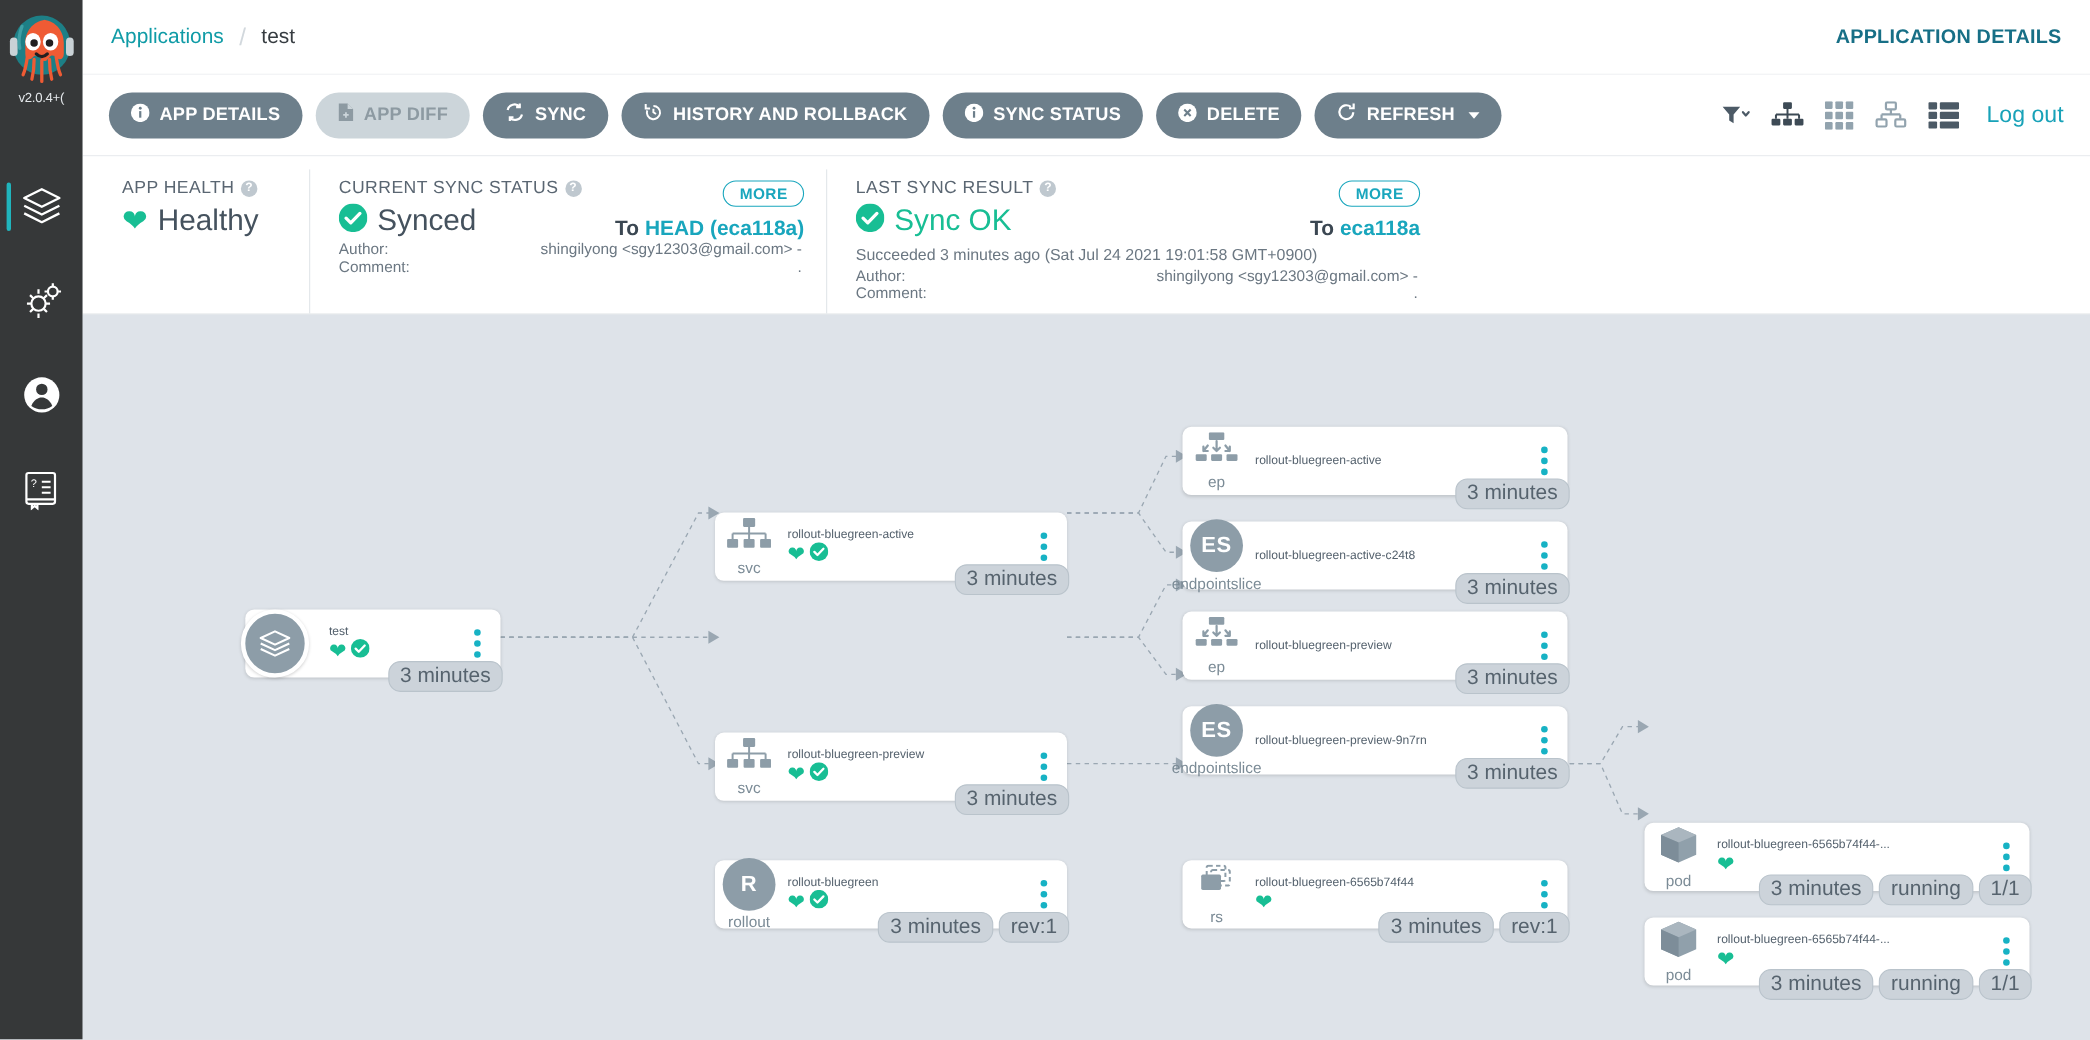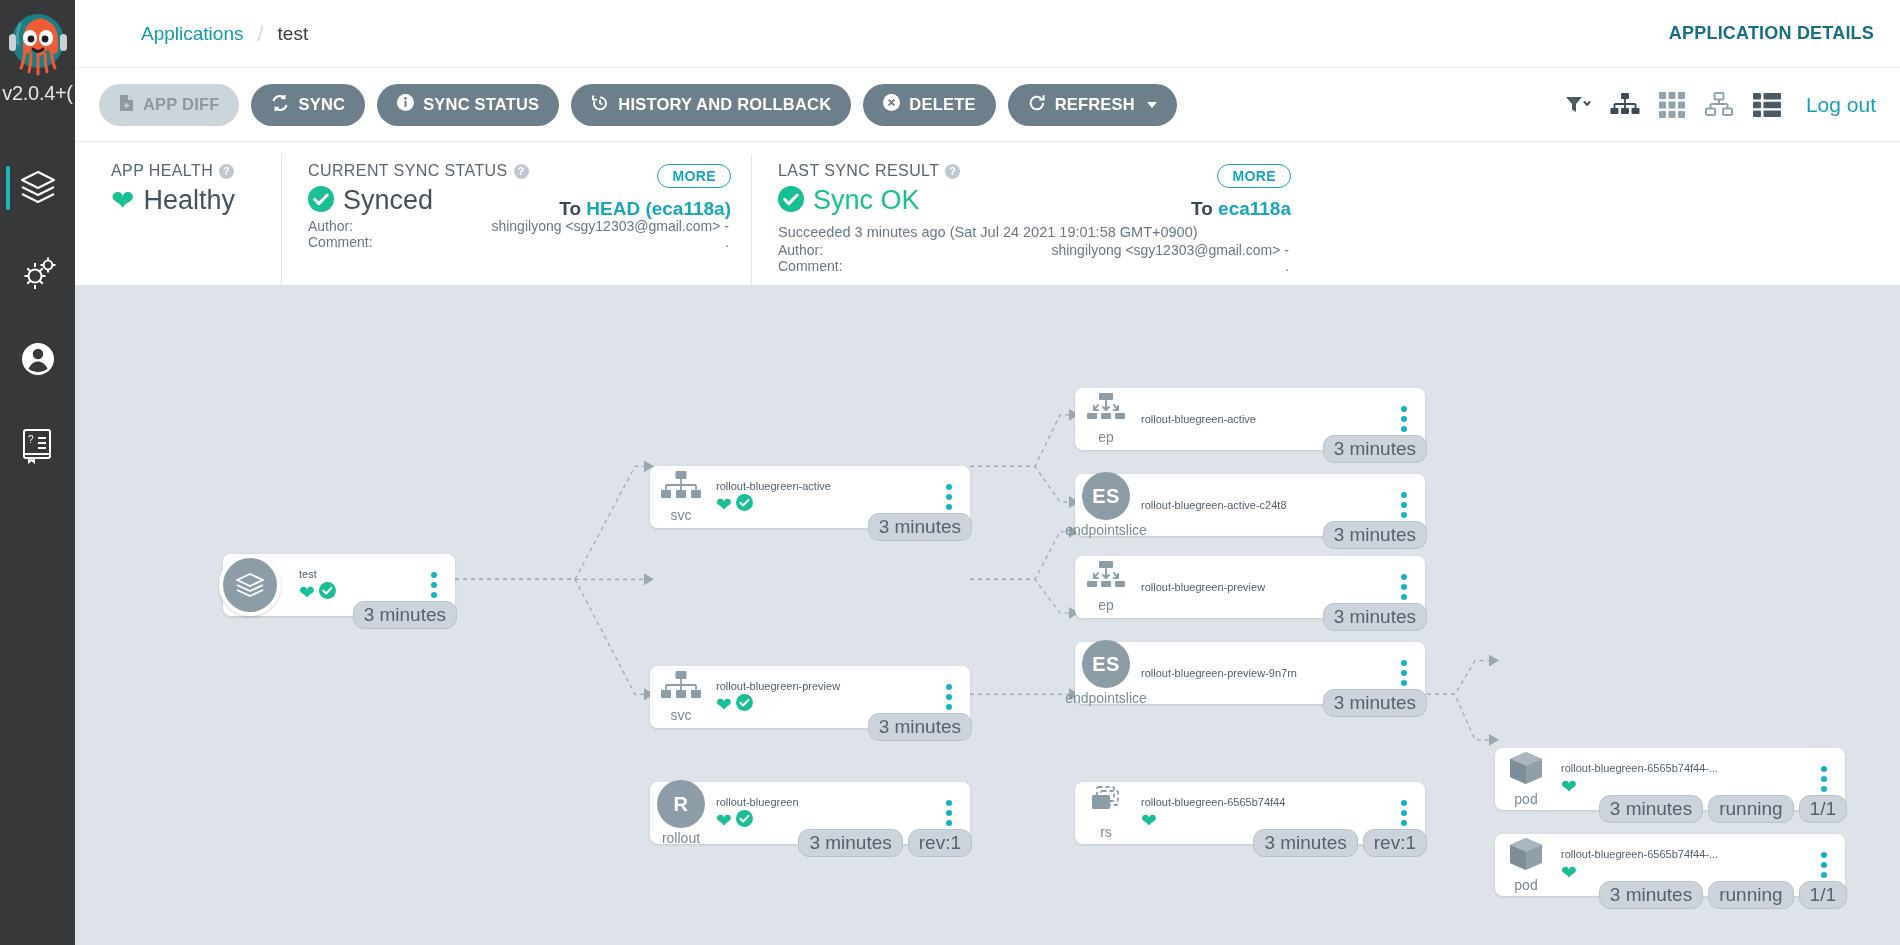--- a/index.html
+++ b/index.html
@@ -16,42 +16,42 @@
     width: 75px; height: 945px; background: #363839;
     display: flex; flex-direction: column; align-items: center;
     flex: 0 0 75px; position: relative; z-index: 5;
   }
   .logo-box {
     width: 75px; height: 122px; display: flex; flex-direction: column;
     align-items: center; justify-content: flex-start; padding-top: 8px;
   }
   .logo-mark { width: 62px; height: 78px; position: relative; }
   .logo-version {
-    color: #e3e7ea; font-size: 20px; letter-spacing: -.3px;
+    color: #e3e7ea; font-size: 12px; letter-spacing: -.3px;
     margin-top: -4px; white-space: nowrap; overflow: hidden; width: 75px;
     text-align: center;
   }
   .side-nav { width: 75px; padding-top: 22px; }
   .side-item {
     width: 75px; height: 86px; display: flex; align-items: center;
     justify-content: center; position: relative; cursor: pointer;
   }
   .side-item.active::before {
     content: ""; position: absolute; left: 6px; top: 22px;
     width: 4px; height: 44px; background: #20b5bd; border-radius: 2px;
   }
   .side-ico { width: 42px; height: 42px; display: block; }
 
   
   .content { flex: 1 1 auto; display: flex; flex-direction: column; min-width: 0; }
   .topbar {
     height: 68px; background: #fff; display: flex; align-items: center;
     padding: 0 26px; border-bottom: 1px solid #eef0f2; flex: 0 0 68px;
   }
-  .crumbs { display: flex; align-items: center; gap: 14px; font-size: 19px; margin-left: 40px; }
+  .crumbs { display: flex; align-items: center; gap: 14px; font-size: 19px; }
   .crumb-link { color: #0f9ba6; cursor: pointer; }
   .crumb-sep { color: #d2d8dd; font-size: 22px; font-weight: 300; }
   .crumb-cur { color: #363c41; }
   .app-details-link {
     margin-left: auto; color: #176f86; font-size: 18px; font-weight: bold;
     letter-spacing: .2px; cursor: pointer;
   }
 
   
   .actionbar {
@@ -238,20 +238,30 @@
       <div class="crumbs">
         <span class="crumb-link">Applications</span>
         <span class="crumb-sep">/</span>
         <span class="crumb-cur">test</span>
       </div>
       <span class="app-details-link">APPLICATION DETAILS</span>
     </div>
 
     <div class="actionbar">
 
+      <button class="btn">
+        <span>
+          <svg width="17" height="17" viewBox="0 0 17 17">
+              <circle cx="8.5" cy="8.5" r="8.5" fill="#fff"></circle>
+              <rect x="7.5" y="7" width="2" height="6" fill="#6d7f8b"></rect>
+              <circle cx="8.5" cy="4.4" r="1.3" fill="#6d7f8b"></circle>
+            </svg>
+        </span>
+        <span>APP DETAILS</span>
+      </button>
 
       <button class="btn disabled">
         <span>
           <svg width="15" height="18" viewBox="0 0 15 18">
               <path d="M1 1h8l5 5v11H1z" fill="#8d9aa2"></path>
               <path d="M9 1v5h5" fill="#ccd5da"></path>
               <path d="M7.5 9v5M5 11.5h5" stroke="#ccd5da" stroke-width="1.6"></path>
             </svg>
         </span>
         <span>APP DIFF</span>
@@ -263,38 +273,38 @@
               <path d="M2.5 7a6.5 6.5 0 0 1 11-3"></path>
               <path d="M15.5 11a6.5 6.5 0 0 1-11 3"></path>
               <path d="M13.5 1v3.3h-3.3M4.5 17v-3.3h3.3"></path>
             </svg>
         </span>
         <span>SYNC</span>
       </button>
 
       <button class="btn">
         <span>
+          <svg width="18" height="18" viewBox="0 0 18 18" fill="none" stroke="#fff" stroke-width="1.8">
+              <path d="M9 3.3a6 6 0 1 1-5.6 4"></path>
+              <path d="M2 1.6v4h4"></path>
+              <path d="M9 5.8V9l2.4 1.6"></path>
+            </svg>
+        </span>
+        <span>HISTORY AND ROLLBACK</span>
+      </button>
+
+      <button class="btn">
+        <span>
           <svg width="17" height="17" viewBox="0 0 17 17">
               <circle cx="8.5" cy="8.5" r="8.5" fill="#fff"></circle>
               <rect x="7.5" y="7" width="2" height="6" fill="#6d7f8b"></rect>
               <circle cx="8.5" cy="4.4" r="1.3" fill="#6d7f8b"></circle>
             </svg>
         </span>
         <span>SYNC STATUS</span>
-      </button>
-
-      <button class="btn">
-        <span>
-          <svg width="18" height="18" viewBox="0 0 18 18" fill="none" stroke="#fff" stroke-width="1.8">
-              <path d="M9 3.3a6 6 0 1 1-5.6 4"></path>
-              <path d="M2 1.6v4h4"></path>
-              <path d="M9 5.8V9l2.4 1.6"></path>
-            </svg>
-        </span>
-        <span>HISTORY AND ROLLBACK</span>
       </button>
 
       <button class="btn">
         <span>
           <svg width="17" height="17" viewBox="0 0 17 17">
               <circle cx="8.5" cy="8.5" r="8.5" fill="#fff"></circle>
               <path d="M5.6 5.6l5.8 5.8M11.4 5.6l-5.8 5.8" stroke="#6d7f8b" stroke-width="1.9"></path>
             </svg>
         </span>
         <span>DELETE</span>

